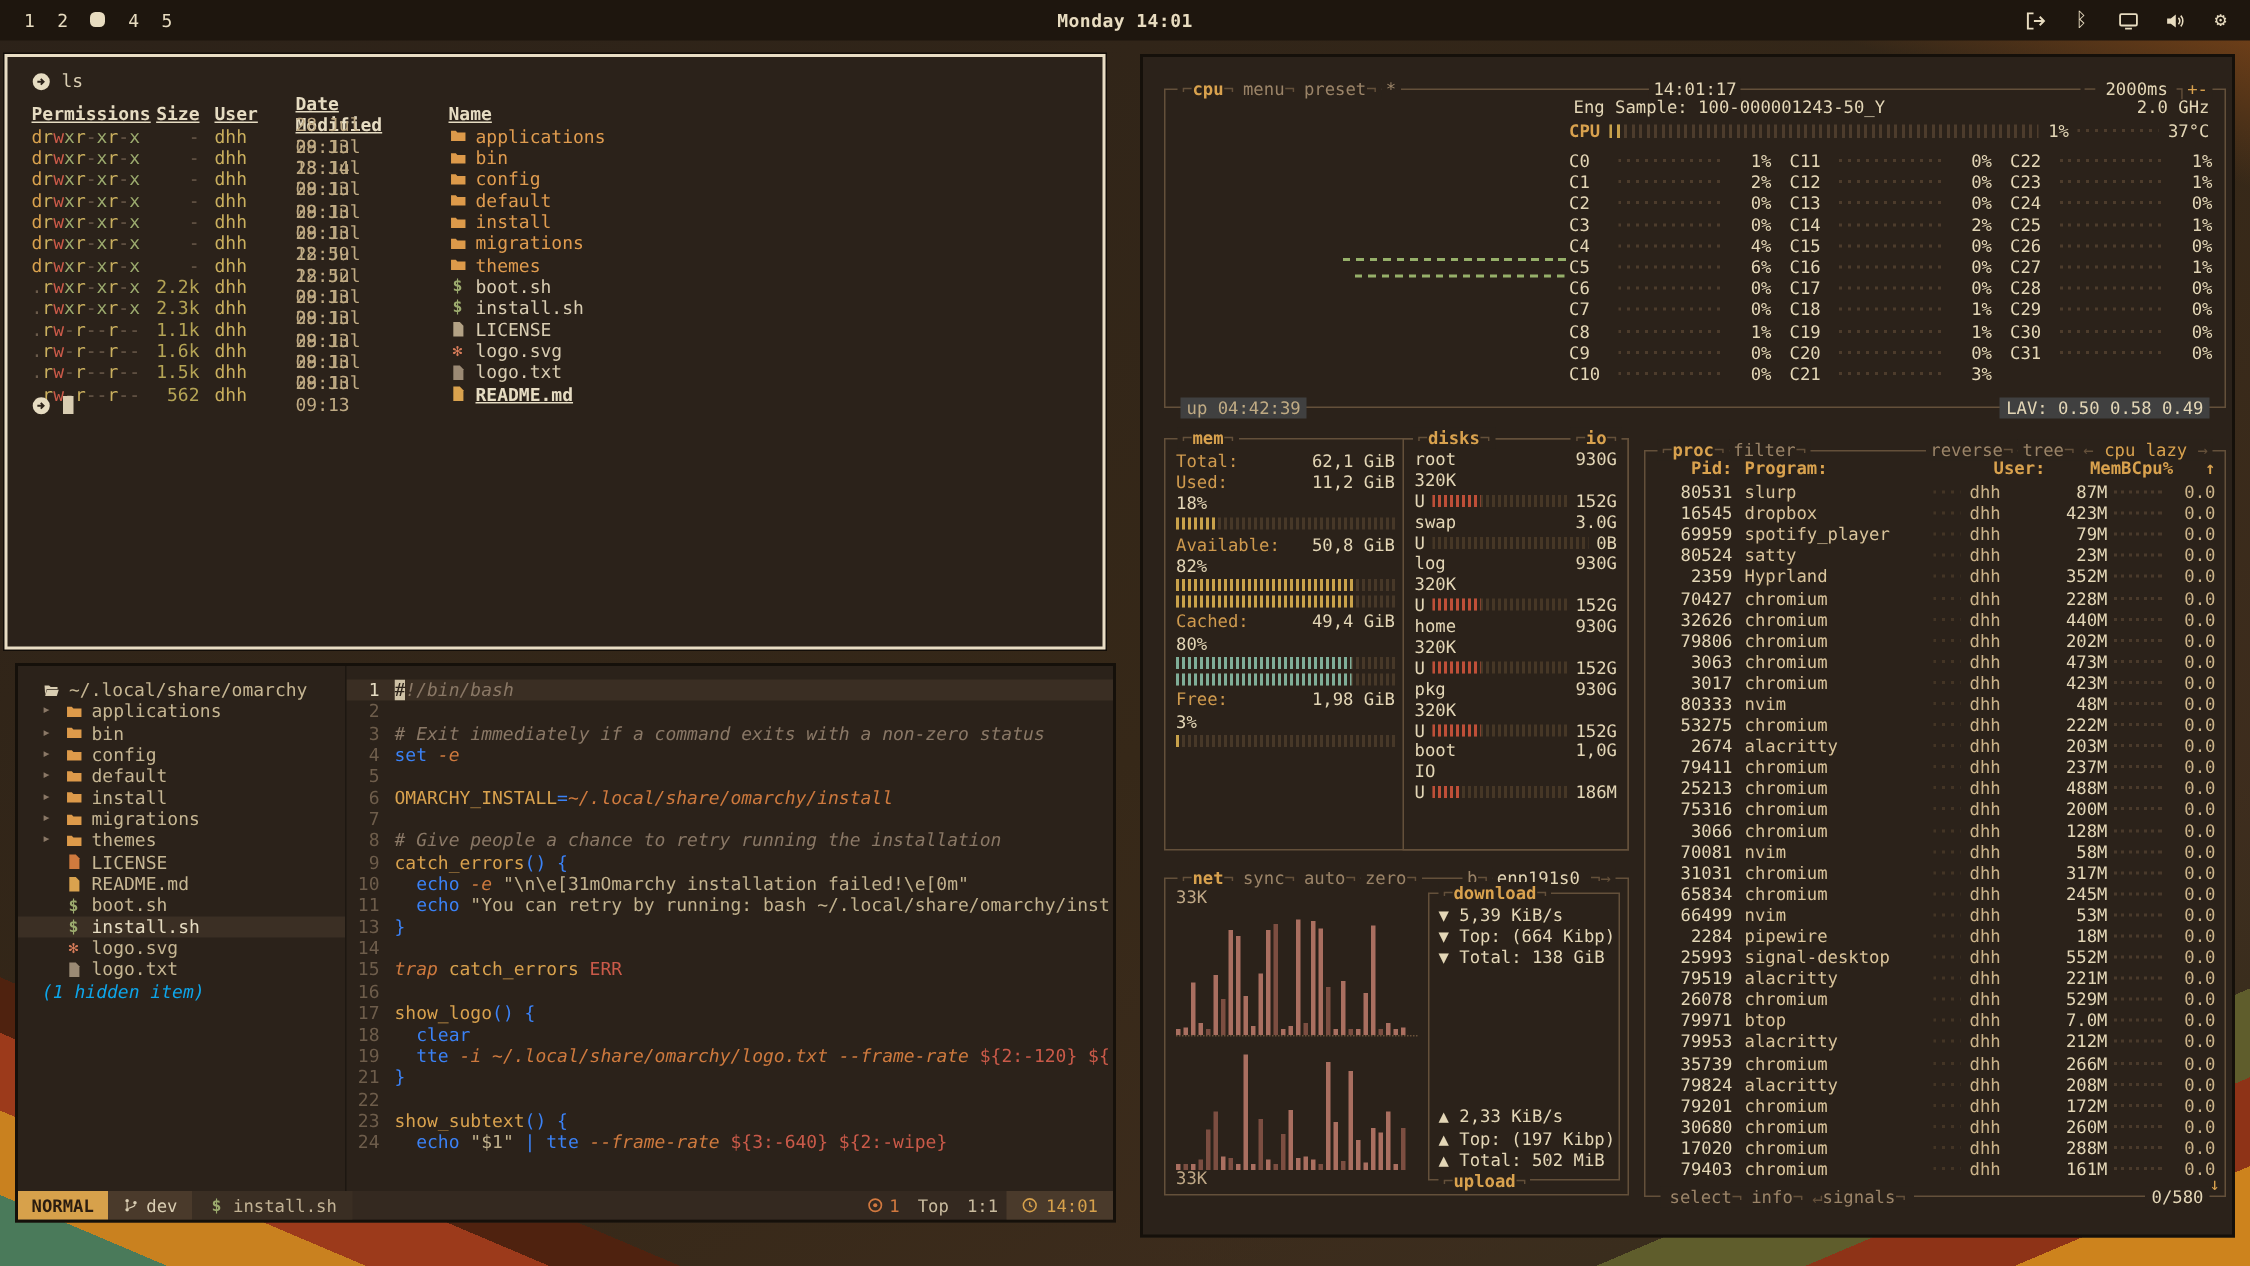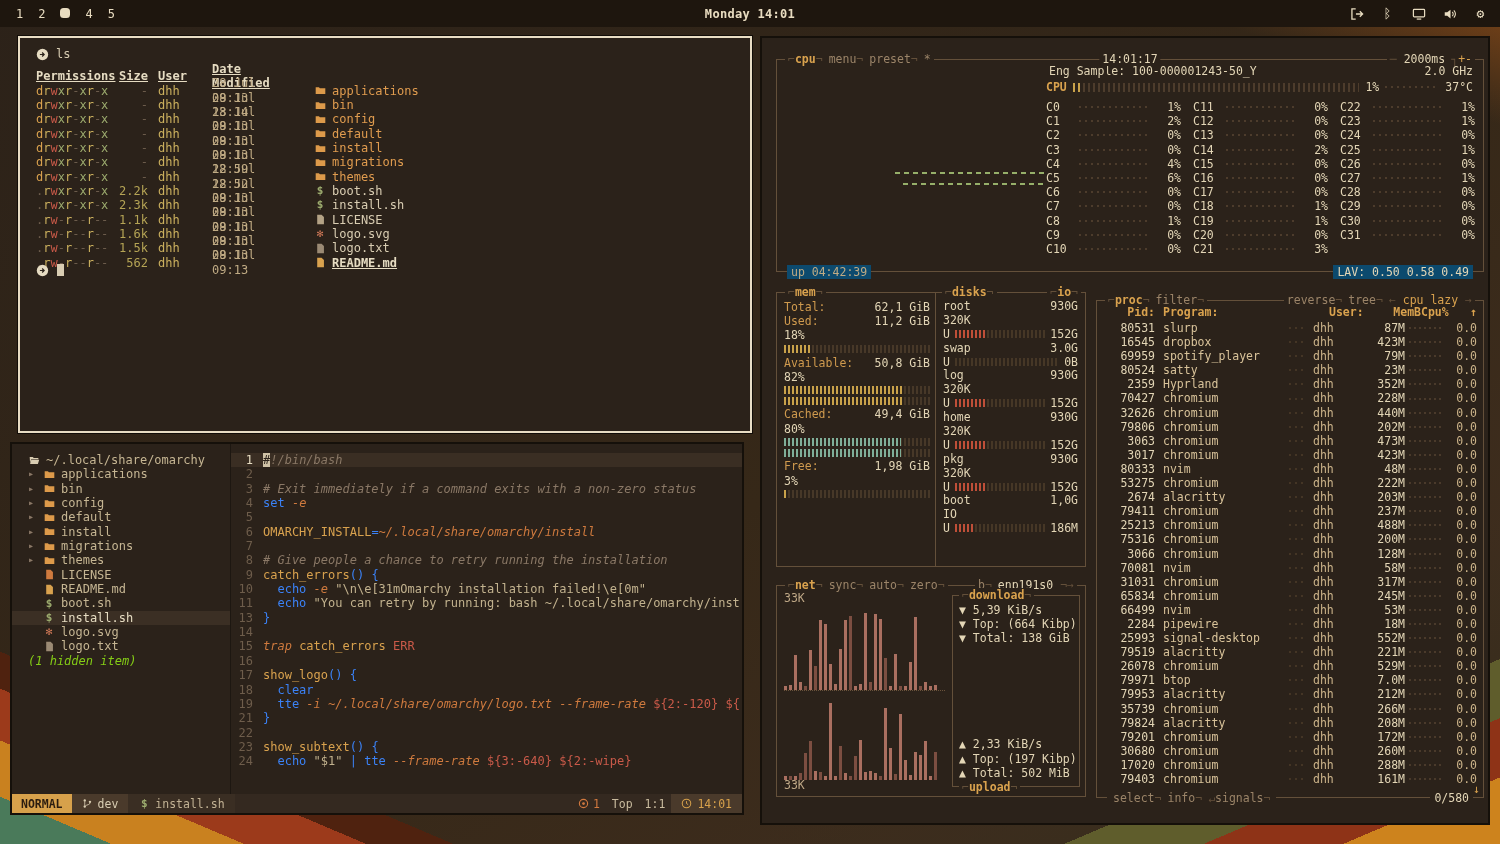--- a/index.html
+++ b/index.html
@@ -22,21 +22,21 @@
   .ws{display:flex;gap:15px;align-items:center;margin-left:4px}
   .ws-item{cursor:default}
   .ws-blob{width:10px;height:10px;border-radius:3.5px;background:#e8dcc0;display:inline-block}
   .tb-clock{position:absolute;left:50%;transform:translateX(-50%);font-weight:bold;letter-spacing:.3px}
   .tray{margin-left:auto;display:flex;gap:16px;align-items:center}
   .tico{display:inline-flex;width:15px;height:15px;align-items:center;justify-content:center;color:#e8dcc0;font-size:13px}
   .tico svg{width:14px;height:14px;display:block}
 
   
   .window{position:absolute;background:#2b221a}
-  .win-ls{left:18px;top:36px;width:734px;height:397px;border:2px solid #e9ddc4;box-shadow:0 0 0 1px #120d08}
+  .win-ls{left:3px;top:36px;width:734px;height:397px;border:2px solid #e9ddc4;box-shadow:0 0 0 1px #120d08}
   .win-nvim{left:10px;top:442px;width:734px;height:373px;border:2px solid #15100a}
   .win-btop{left:760px;top:36px;width:730px;height:789px;border:2px solid #15100a}
 
   
   .term{padding:9px 0 0 16px;font-size:12px;line-height:14.35px;color:#d9cdb2;height:100%;overflow:hidden}
   .promptline{display:flex;align-items:center;gap:7px;height:15px}
   .picon{display:inline-flex;width:13px;height:13px;color:#e6dcc2}
   .picon svg{width:13px;height:13px;display:block}
   .blockcursor{display:inline-block;width:7px;height:12px;background:#d9cdb2;margin-left:1px}
   .ls-table{margin-top:0}
@@ -61,21 +61,21 @@
   .icn-script{color:#9cab6e;font-weight:bold}
   .icn-doc{color:#b3a285}.icn-readme{color:#d9a24e}
   .icn-image{color:#d97d5a}.icn-license{color:#cf7a3e}.icn-text{color:#9b8a74}
 
   
   .nvim{display:flex;height:calc(100% - 19px);overflow:hidden}
   .tree{width:218px;padding-top:9px;font-size:12px;line-height:14.35px;color:#c6b693;overflow:hidden;flex:none}
   .tree-item{display:flex;align-items:center;gap:6px;padding-left:16px;height:14.35px;white-space:nowrap}
   .tree-item .chev{width:9px;color:#8a7866;flex:none;font-size:10px}
   .tree-item.selected{background:#3b2f24;color:#e6dcc2}
-  .tree-item.note{font-style:italic;color:#84cc16}
+  .tree-item.note{font-style:italic;color:#0ea5e9}
   .tree-label{overflow:hidden}
   .editor{flex:1;padding-top:9px;font-size:12px;line-height:14.35px;position:relative;overflow:hidden;border-left:1px solid #1d1711}
   .codeline{display:flex;height:14.35px;white-space:pre}
   .codeline.cur{background:#3a2e23}
   .gutter{width:32px;text-align:right;padding-right:10px;color:#6e5d4b;flex:none}
   .codeline.cur .gutter{color:#e6dcc2}
   .ctext{flex:1;overflow:hidden}
   .cursorblk{background:#cfc2a6;color:#2b221a}
   .tk-cm{color:#8a7866;font-style:italic}
   .tk-st{color:#c2b28e}
@@ -132,21 +132,21 @@
   .bigmeter .fill{position:absolute;left:0;top:0;bottom:0;width:3%;background:repeating-linear-gradient(90deg,#c9a24a 0 2px,rgba(0,0,0,0) 2px 5px)}
   .hdots{width:54px;height:2px;background:repeating-linear-gradient(90deg,#4d3c2c 0 2px,rgba(0,0,0,0) 2px 6px)}
   .coregrid{position:absolute;top:40px;left:269px;right:8px;display:grid;grid-template-columns:1fr 1fr 1fr;column-gap:12px}
   .core-row{display:flex;align-items:center;height:14.2px;gap:5px}
   .core-name{width:28px;color:#e3d6b6}
   .core-meter{flex:1;height:2px;background:repeating-linear-gradient(90deg,#4d3c2c 0 2px,rgba(0,0,0,0) 2px 6px)}
   .core-pct{width:26px;text-align:right;color:#e3d6b6}
   .spark{position:absolute;left:118px;top:112px;width:160px}
   .spark .s1{height:2px;width:150px;background:repeating-linear-gradient(90deg,#96b06a 0 5px,rgba(0,0,0,0) 5px 9px)}
   .spark .s2{height:2px;width:140px;margin:9px 0 0 8px;background:repeating-linear-gradient(90deg,#96b06a 0 5px,rgba(0,0,0,0) 5px 9px)}
-  .bfoot{position:absolute;bottom:-8px;background:#0c4a6e;padding:0 4px;white-space:nowrap}
+  .bfoot{position:absolute;bottom:-8px;background:#404040;padding:0 4px;white-space:nowrap}
   .uptime{left:10px;color:#c0ab84}
   .lav{right:10px;color:#e3d6b6}
 
   .mem-box{left:14px;top:254px;width:310px;height:275px}
   .memstats{position:absolute;left:7px;top:7px;width:146px}
   .mstat-line{display:flex;justify-content:space-between;height:14.2px}
   .mlabel{color:#cf9a4e}
   .mval{color:#e3d6b6}
   .mpct{height:14.2px;color:#e3d6b6}
   .mbar{height:8px;margin:2.5px 0;position:relative;background:repeating-linear-gradient(90deg,#473828 0 2px,rgba(0,0,0,0) 2px 4px)}
@@ -177,21 +177,21 @@
   .proc-box{left:334px;top:262px;width:388px;height:498px}
   .prochead{position:absolute;top:4px;left:6px;right:6px;display:flex;color:#d9a24e;font-weight:bold;align-items:center}
   .ph-pid{width:52px;text-align:right}
   .ph-prog{width:128px;padding-left:8px}
   .ph-fill{flex:1}
   .ph-user{width:44px}
   .ph-mem{width:48px;text-align:right}
   .ph-cpu{width:44px;}
   .ph-arrow{width:12px;text-align:right;color:#d9a24e}
   .procrows{position:absolute;top:20px;left:6px;right:6px;bottom:13px;overflow:hidden}
-  .prow{display:flex;height:14.1px;}
+  .prow{display:flex;height:14.1px;align-items:center}
   .pr-pid{width:52px;text-align:right;color:#e3d6b6}
   .pr-prog{width:128px;padding-left:8px;color:#d9c39a;overflow:hidden;white-space:nowrap}
   .pr-fill{flex:1;height:2px;margin:0 6px;background:repeating-linear-gradient(90deg,#443525 0 2px,rgba(0,0,0,0) 2px 6px);align-self:center}
   .pr-user{width:44px;color:#cbb389}
   .pr-mem{width:48px;text-align:right;color:#e3d6b6}
   .pr-dots{width:34px;height:2px;margin:0 4px;background:repeating-linear-gradient(90deg,#4a3a2b 0 2px,rgba(0,0,0,0) 2px 5px);align-self:center}
   .pr-cpu{width:30px;text-align:right;color:#cbb389}
   .scrolldown{position:absolute;bottom:1px;right:3px;color:#d9a24e}
   .procfoot{position:absolute;bottom:-8px;left:10px;display:flex;background:#2b221a;padding:0 3px;color:#9b8468;white-space:nowrap}
   .procfoot .fbtn{padding:0 3px}
@@ -248,20 +248,21 @@
             </svg>
         </span>
         <span>ls</span>
       </div>
       <div class="ls-table" id="ls-table">
           <div class="ls-row">
             <span class="ls-hd ">Permissions</span>
             <span class="ls-hd c-size">Size</span>
             <span class="ls-hd c-user">User</span>
             <span class="ls-hd c-date">Date Modified</span>
+            <span class="ls-hd c-name">Name</span>
           </div>
           <div class="ls-row">
             <span class="ls-perm"><i class="pm-d">d</i><i class="pm-r">r</i><i class="pm-w">w</i><i class="pm-x">x</i><i class="pm-r">r</i><i class="pm-dim">-</i><i class="pm-x">x</i><i class="pm-r">r</i><i class="pm-dim">-</i><i class="pm-x">x</i></span>
             <span class="ls-size c-size dim">-</span>
             <span class="ls-user c-user">dhh</span>
             <span class="ls-date c-date">28 Jul 09:13</span>
             <span class="c-name">
               <span class="icn icn-dir">
                 <svg viewBox="0 0 16 16">
                   <path d="M1 3.2h4.6L7.2 4.9H15v8.1H1z"></path>

